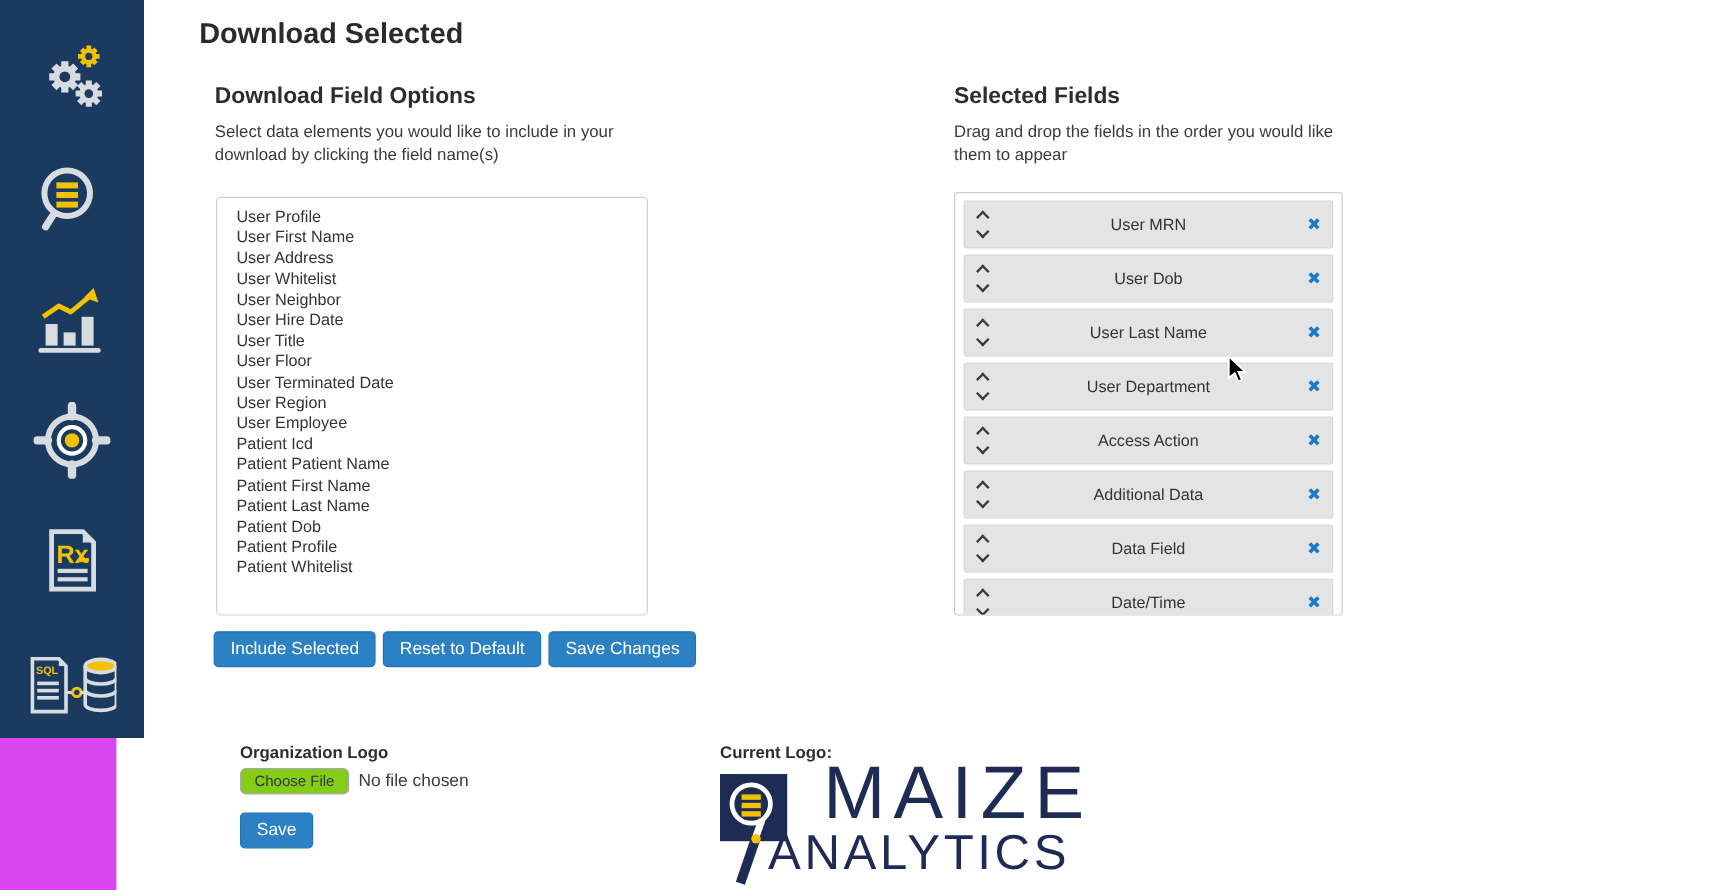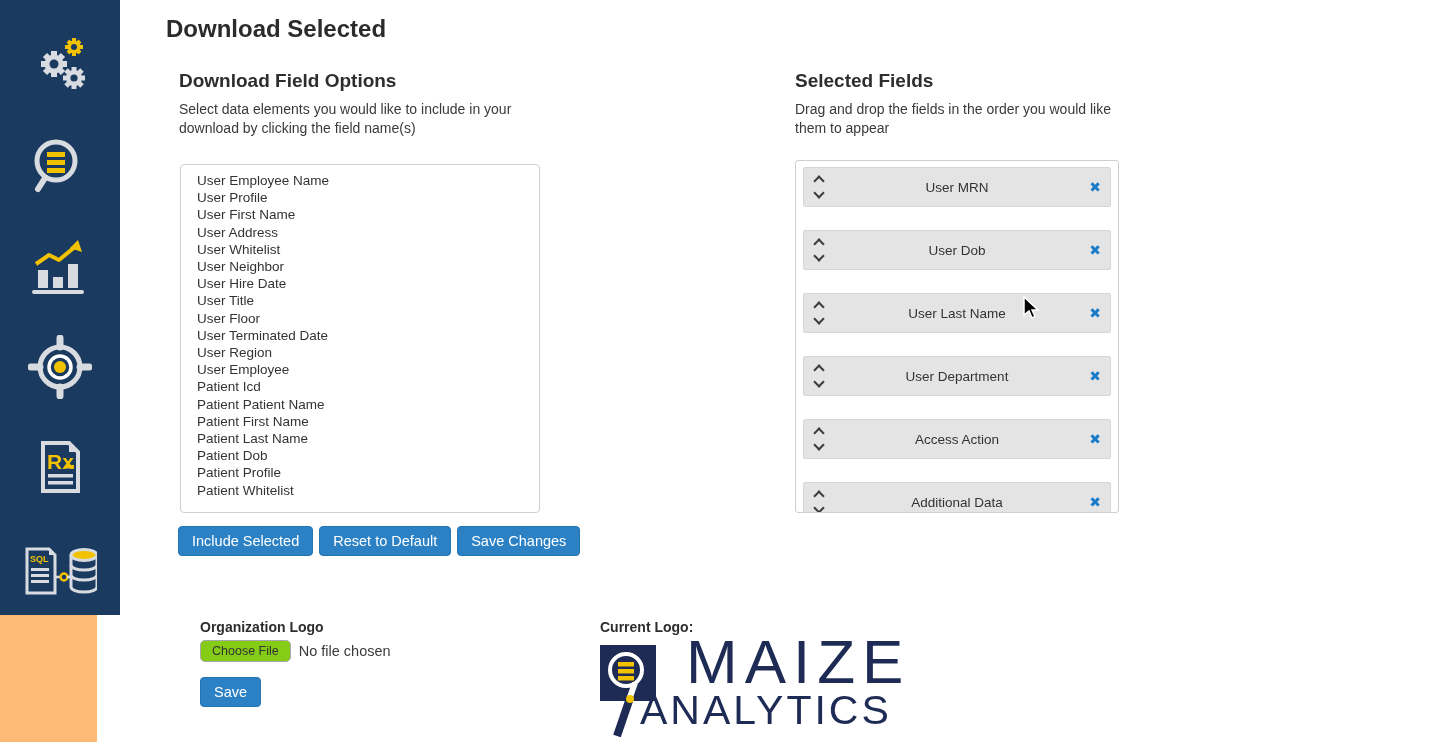--- a/index.html
+++ b/index.html
@@ -1,21 +1,21 @@
 <!DOCTYPE html>
 <html><head>
 <meta charset="utf-8">
 <style>
   * { margin:0; padding:0; box-sizing:border-box; }
   html,body { width:1438px; height:742px; background:#fff; overflow:hidden;
               font-family:"Liberation Sans","DejaVu Sans",sans-serif; color:#383838; }
   .app { position:relative; width:1438px; height:742px; }
 
   
-  .sidebar { position:absolute; left:0; top:0; width:97px; height:742px; background:#fdba74; }
+  .sidebar { position:absolute; left:0; top:0; width:97px; height:742px; background:#d946ef; }
   .sidebar-top { position:absolute; left:0; top:0; width:120px; height:615px; background:#1b3a60; }
   .nav-item { position:absolute; left:28px; width:64px; height:64px; cursor:pointer; }
   .nav-item svg { display:block; }
 
   
   .main { position:absolute; left:120px; top:0; width:1318px; height:742px; background:#fff; }
   .page-title { position:absolute; left:46px; top:15px; font-size:24px; font-weight:bold; color:#2b2b2b; }
   .sec-heading { position:absolute; font-size:19px; font-weight:bold; color:#2d2d2d; }
   .sec-desc { position:absolute; font-size:14px; line-height:19px; color:#3a3a3a; }
 
@@ -29,21 +29,21 @@
   .btn-row { position:absolute; left:58px; top:526px; display:flex; }
   .btn { display:inline-block; background:#2b81c4; border:1px solid #2574b2; color:#fff;
          font-size:14.5px; font-family:inherit; padding:6px 13px; border-radius:4px;
          margin-right:6px; cursor:pointer; }
 
   
   .sel-container { position:absolute; left:675px; top:160px; width:324px; height:353px;
                    border:1px solid #cfcfcf; border-radius:3px; background:#fff;
                    padding:6px 7px; overflow:hidden; }
   .card { position:relative; width:100%; height:40px; background:#e4e4e4; border:1px solid #d6d6d6;
-          border-radius:2px; margin-bottom:23px; display:flex; align-items:center; cursor:move; }
+          border-radius:2px; margin-bottom:5px; display:flex; align-items:center; cursor:move; }
   .chevcol { width:30px; display:flex; flex-direction:column; align-items:center; }
   .chev { display:block; width:8px; height:8px; border:solid #3c3c3c; border-width:2px 2px 0 0; cursor:pointer; }
   .chev.up   { transform:rotate(-45deg); margin:2px 0 4px; }
   .chev.down { transform:rotate(135deg); margin-bottom:2px; }
   .card-label { flex:1; text-align:center; font-size:13.5px; color:#333; }
   .card-x { width:30px; text-align:center; color:#1a7bc9; font-size:14px; font-weight:bold; cursor:pointer; }
 
   
   .bold-label { position:absolute; font-size:14px; font-weight:bold; color:#2d2d2d; }
   .file-row { position:absolute; left:80px; top:640px; display:flex; align-items:center; }
@@ -170,21 +170,20 @@
   </aside>
 
   <main class="main">
 
     <h1 class="page-title">Download Selected</h1>
 
     <h2 class="sec-heading" style="left:59px; top:70px;">Download Field Options</h2>
     <p class="sec-desc" style="left:59px; top:100px; width:378px;">Select data elements you would like to include in your download by clicking the field name(s)</p>
 
     <div class="listbox">
-      <div class="opt">User Employee Name</div>
       <div class="opt">User Profile</div>
       <div class="opt">User First Name</div>
       <div class="opt">User Address</div>
       <div class="opt">User Whitelist</div>
       <div class="opt">User Neighbor</div>
       <div class="opt">User Hire Date</div>
       <div class="opt">User Title</div>
       <div class="opt">User Floor</div>
       <div class="opt">User Terminated Date</div>
       <div class="opt">User Region</div>

